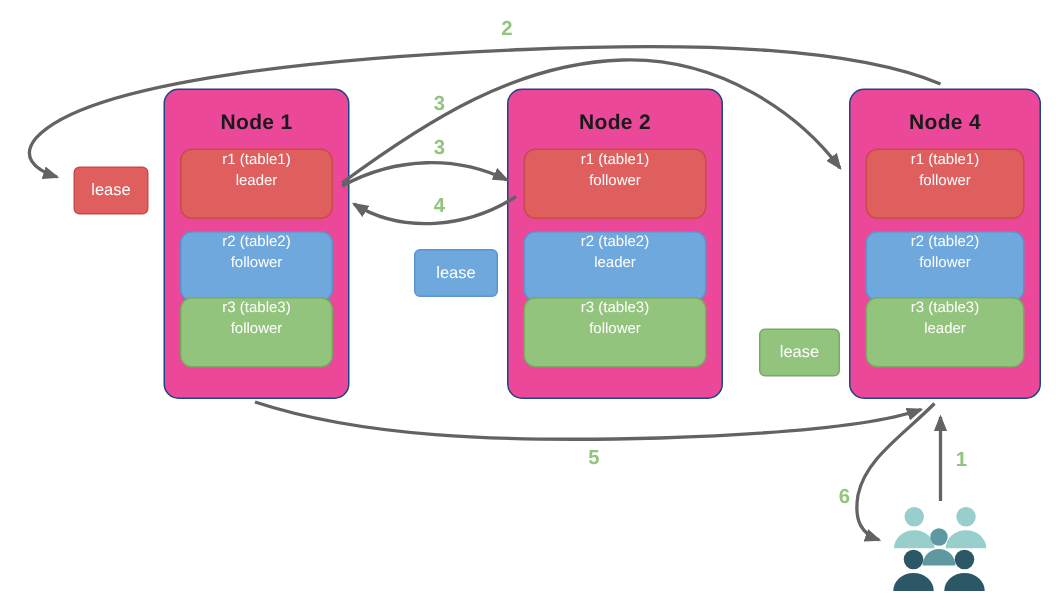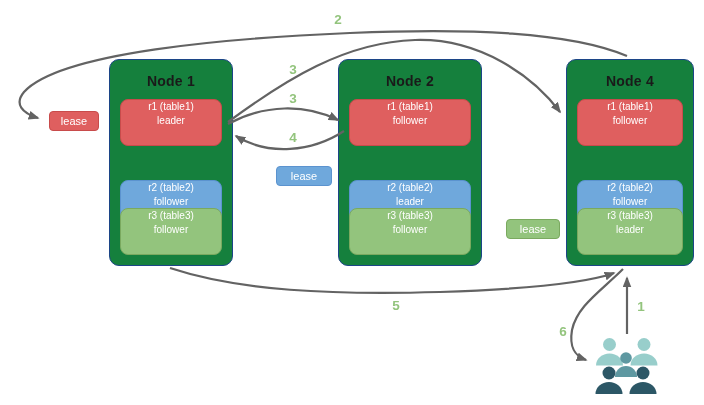--- a/index.html
+++ b/index.html
@@ -3,40 +3,40 @@
 <meta charset="utf-8">
 <style>
   html,body{margin:0;padding:0;background:#fff;}
   #canvas{
     position:relative;width:704px;height:405px;background:#fff;overflow:hidden;
     font-family:"Liberation Sans",sans-serif;
   }
   
   .node{
     position:absolute;top:59px;height:207px;width:124px;
-    background:#15803d;border:1.5px solid var(--node-border);border-radius:10px;
+    background:#ec4899;border:1.5px solid var(--node-border);border-radius:10px;
     box-sizing:border-box;
   }
   .node-title{
     position:absolute;top:13px;left:0;right:0;text-align:center;
     font-size:14px;font-weight:bold;color:#1a1a1a;letter-spacing:.2px;
   }
   .replica{
     position:absolute;left:10px;right:10px;height:47px;border-radius:8px;
     display:flex;flex-direction:column;align-items:center;justify-content:flex-start;
     color:#fff;font-size:10px;line-height:1.35;text-align:center;
     border:1.5px solid transparent;box-sizing:border-box;
   }
-  .replica.pos1{top:39px}.replica.pos2{top:94px}.replica.pos3{top:148px}
+  .replica.pos1{top:39px}.replica.pos2{top:94px}.replica.pos3{top:138px}
   .replica[data-color="red"]{background:var(--red);border-color:var(--red-border);}
-  .replica[data-color="blue"]{background:var(--blue);border-color:var(--blue-border);margin-top:26px;}
+  .replica[data-color="blue"]{background:var(--blue);border-color:var(--blue-border);}
   .replica[data-color="green"]{background:var(--green);border-color:var(--green-border);}
   
   .lease{
-    position:absolute;height:20px;border-radius:4px;box-sizing:border-box;
+    position:absolute;height:32px;border-radius:4px;box-sizing:border-box;
     display:flex;align-items:center;justify-content:center;
     color:#fff;font-size:11px;border:1.5px solid transparent;z-index:3;
   }
   .lease[data-color="red"]{background:var(--red);border-color:var(--red-border);}
   .lease[data-color="blue"]{background:var(--blue);border-color:var(--blue-border);}
   .lease[data-color="green"]{background:var(--green);border-color:var(--green-border);}
   
   .step{
     position:absolute;color:var(--step);font-size:13.5px;font-weight:bold;
     transform:translate(-50%,-50%);z-index:4;

